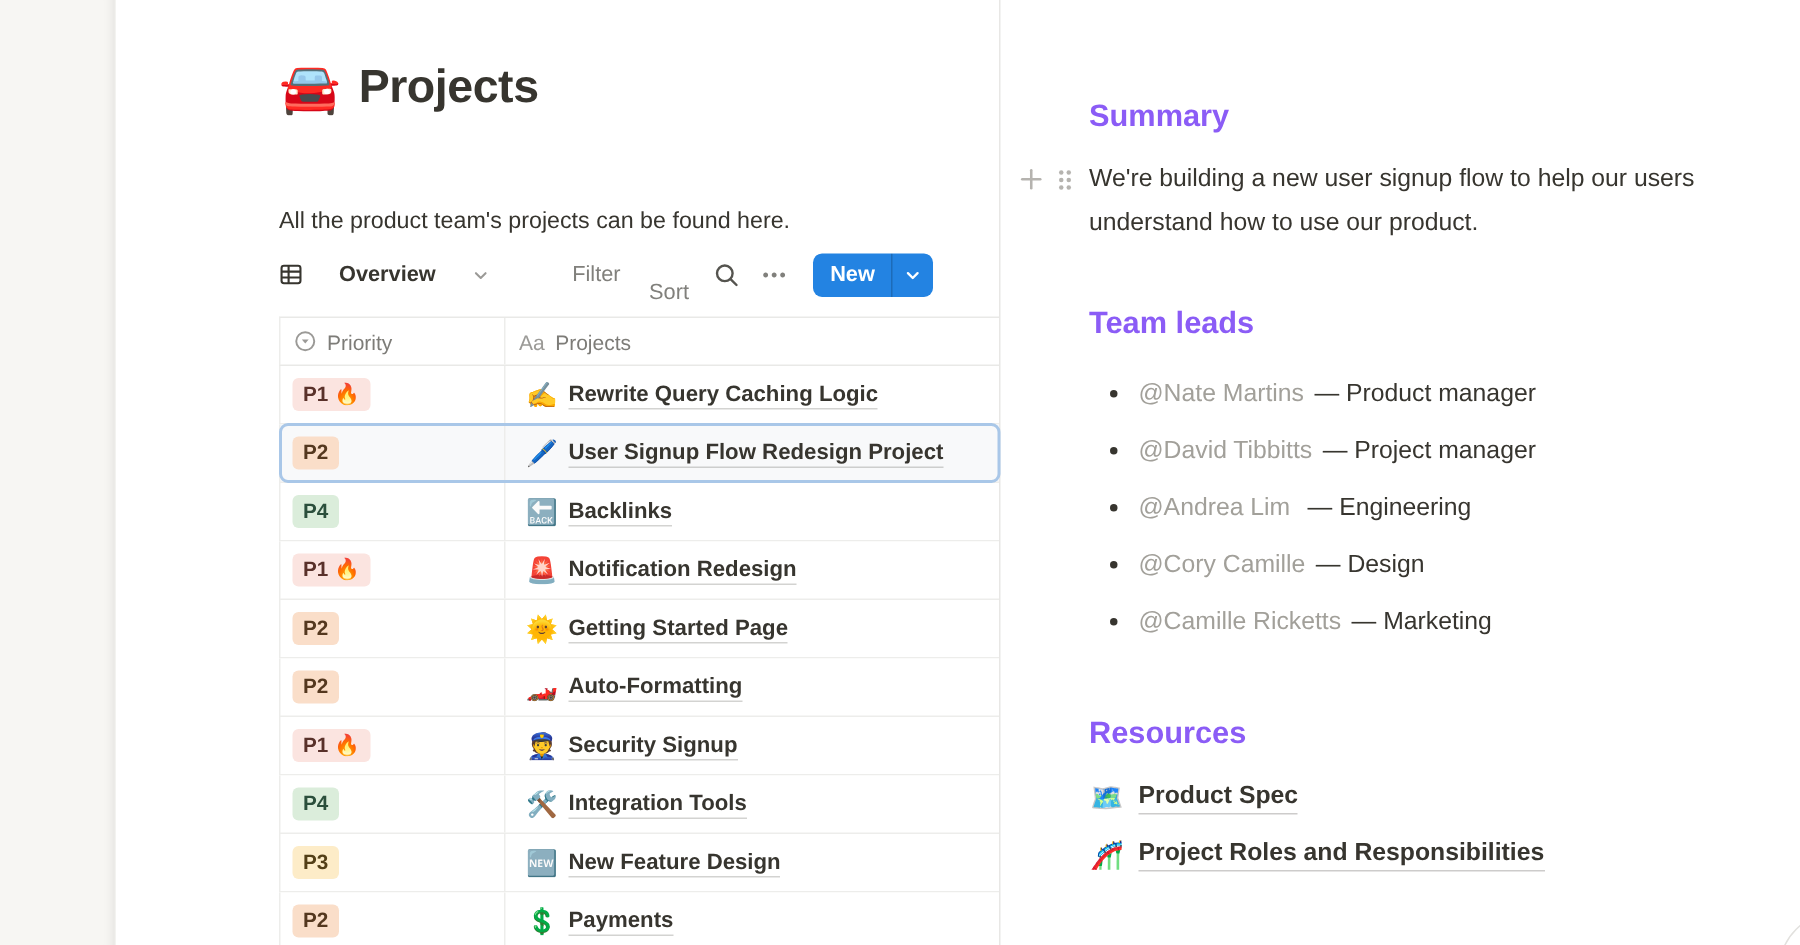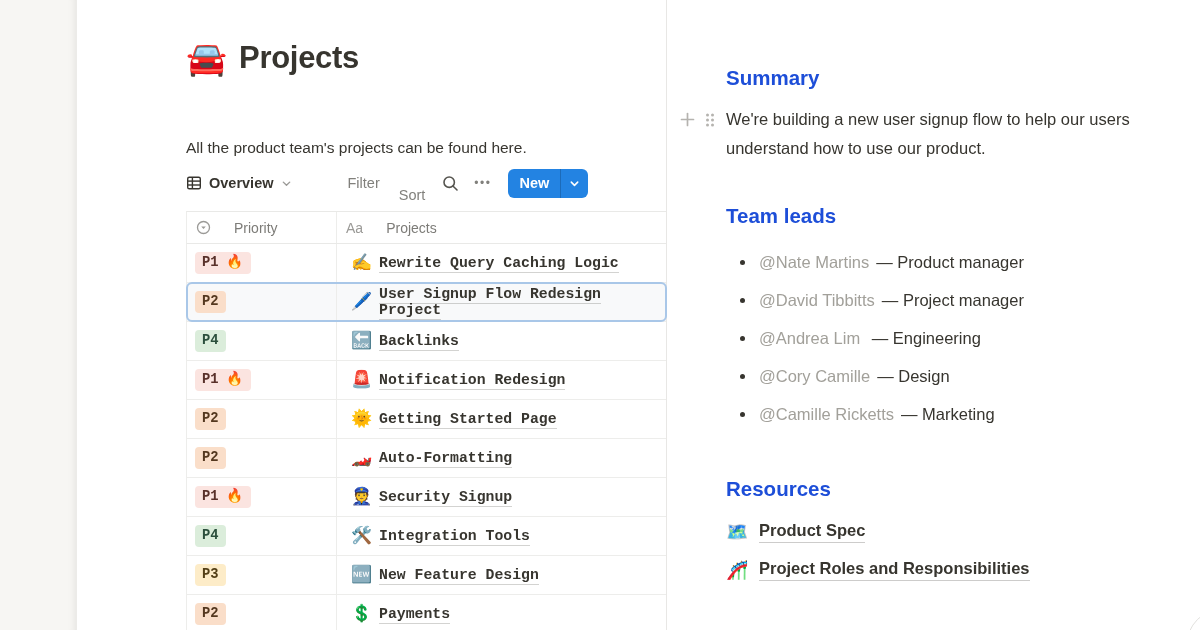--- a/index.html
+++ b/index.html
@@ -16,63 +16,63 @@
     border-right:1px solid #ECEBE8;
   }
   
   .left-panel { position:absolute; left:78px; top:0; width:588px; height:630px; background:#fff; }
   .page-title { position:absolute; left:108px; top:40px; display:flex; align-items:center; gap:12px; }
   .page-title .emoji { font-size:33px; line-height:1; }
   .page-title .title-text { font-size:31px; font-weight:700; letter-spacing:-0.3px; color:#37352F; }
   .page-desc { position:absolute; left:108px; top:93px; width:352px; font-size:15.5px; line-height:24px; color:#37352F;margin-top:43px; }
 
   .toolbar { position:absolute; left:108px; top:167px; height:32px; display:flex; align-items:center; }
-  .view-tab { display:flex; align-items:center; gap:7px; cursor:pointer; }
+  .view-tab { display:flex; align-items:center; gap:24px; cursor:pointer; }
   .view-tab .vlabel { font-size:14.5px; font-weight:700; color:#37352F; }
   .tb-text { font-size:14.5px; color:#81807C; cursor:pointer; }
   .tb-filter { margin-left:56px; }
   .tb-sort { margin-left:19px;margin-top:23px; }
   .tb-search { margin-left:17px; display:flex; align-items:center; cursor:pointer; }
   .tb-more { margin-left:15px; font-size:12px; letter-spacing:1.5px; color:#81807C; cursor:pointer; }
   .new-btn {
     margin-left:17px; height:29px; display:flex; align-items:stretch;
     background:var(--accent,#2383E2); border-radius:6px; overflow:hidden; cursor:pointer;
   }
   .new-btn .nb-label { display:flex; align-items:center; padding:0 11px; color:#fff; font-size:14.5px; font-weight:700; }
   .new-btn .nb-sep { width:1px; background:rgba(0,0,0,0.18); }
   .new-btn .nb-caret { display:flex; align-items:center; padding:0 8px; }
 
   
   .db-table { position:absolute; left:108px; top:211px; width:480px; }
   .thead { display:flex; height:33px; border-top:1px solid #E9E9E7; border-bottom:1px solid #E9E9E7; border-left:1px solid #EDEDEB; }
-  .th { display:flex; align-items:center; gap:23px; font-size:14px; color:#7D7C78; padding:0 9px; cursor:pointer; }
+  .th { display:flex; align-items:center; gap:7px; font-size:14px; color:#7D7C78; padding:0 9px; cursor:pointer; }
   .th-priority { width:150px; border-right:1px solid #EDEDEB; }
   .th-projects { flex:1; }
   .aa-icon { font-size:14px; color:#9B9A97; }
   .tbody { }
   .trow { display:flex; height:39px; border-bottom:1px solid #EDEDEB; border-left:1px solid #EDEDEB; position:relative; background:#fff; cursor:pointer; }
-  .cell { display:flex; align-items:center;font-family:Liberation Mono, monospace; }
+  .cell { display:flex; align-items:center; }
   .cell-priority { width:150px; border-right:1px solid #EDEDEB; padding:0 8px; }
   .cell-project { flex:1; padding:0 14px; gap:7px; }
   .badge {
     display:inline-flex; align-items:center; gap:3px;
     font-size:13.8px; font-weight:600; padding:2px 7px; border-radius:4px; line-height:18px;
     white-space:nowrap;
   }
   .page-icon { font-size:17px; line-height:1; width:21px; text-align:center; }
   .page-link { font-size:14.8px; font-weight:700; color:#37352F; text-decoration:none; cursor:pointer; }
   .page-link .link-text { border-bottom:1px solid rgba(55,53,47,0.22); padding-bottom:1px; }
   .trow.selected { background:#F8F9FA; z-index:2; }
   .trow.selected::after {
     content:""; position:absolute; inset:-1px; border:2px solid #A9C7E8; border-radius:6px; pointer-events:none;
   }
 
   
   .right-panel { position:absolute; left:666px; top:0; width:534px; height:630px; background:#fff; border-left:1px solid #E8E7E5; }
-  .rp-h { position:absolute; left:59px; font-size:20.5px; font-weight:700; color:#1d4ed8; }
+  .rp-h { position:absolute; left:59px; font-size:20.5px; font-weight:700; color:#8b5cf6; }
   .h-summary { top:66px; }
   .h-team { top:204px; }
   .h-resources { top:477px;text-align:right; }
   .block-handles { position:absolute; left:12px; top:111px; display:flex; align-items:center; gap:9px; }
   .plus-btn, .drag-handle { cursor:pointer; display:flex; align-items:center; justify-content:center; }
   .rp-paragraph { position:absolute; left:59px; top:105px; width:486px; font-size:16.5px; line-height:29px; color:#37352F; }
   .lead-list { position:absolute; left:59px; top:243px; list-style:none; }
   .lead { display:flex; align-items:center; height:38px; font-size:16.5px; }
   .lead .bullet { width:5px; height:5px; border-radius:50%; background:#37352F; margin-left:14px; margin-right:14px; flex:none; }
   .mention { color:#A2A09A; margin-right:7px; white-space:pre; cursor:pointer; }

